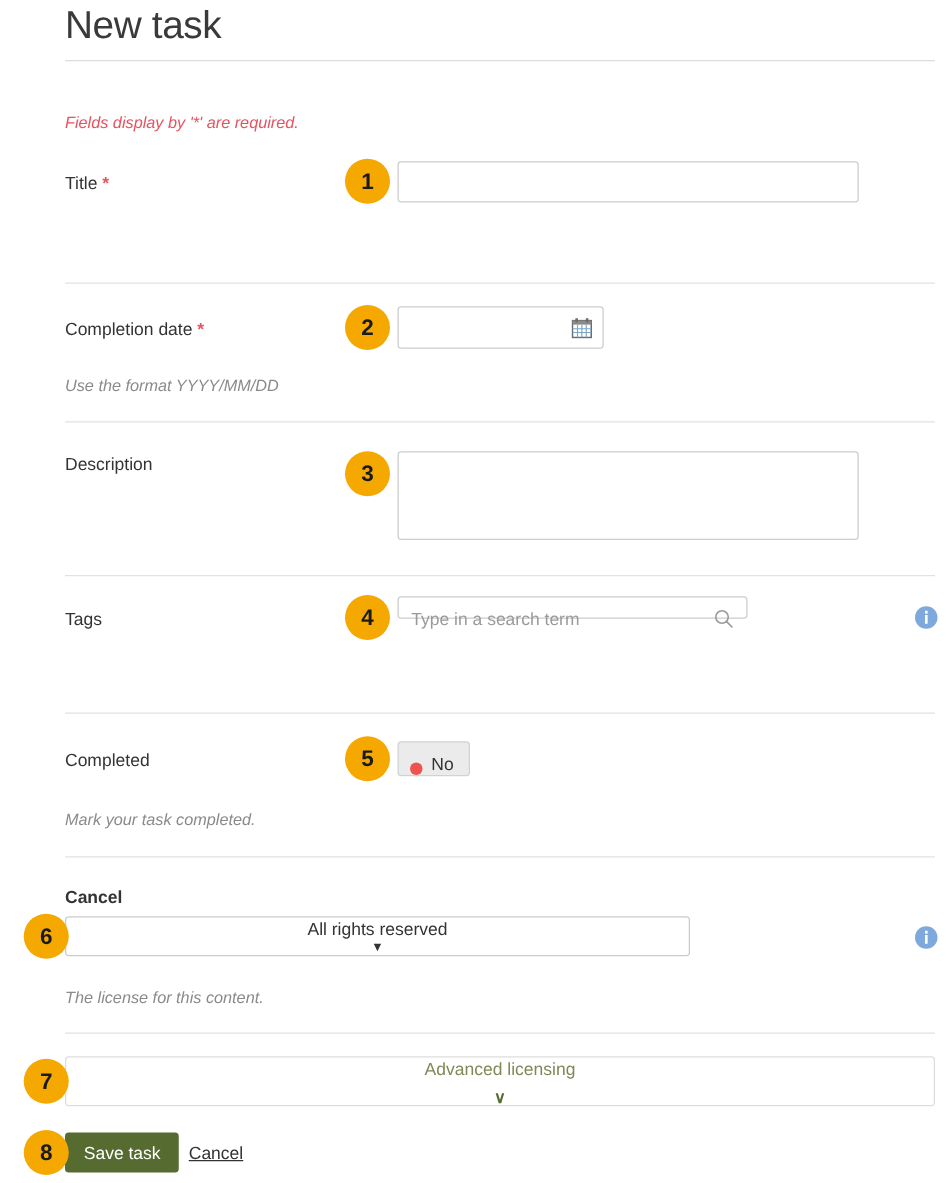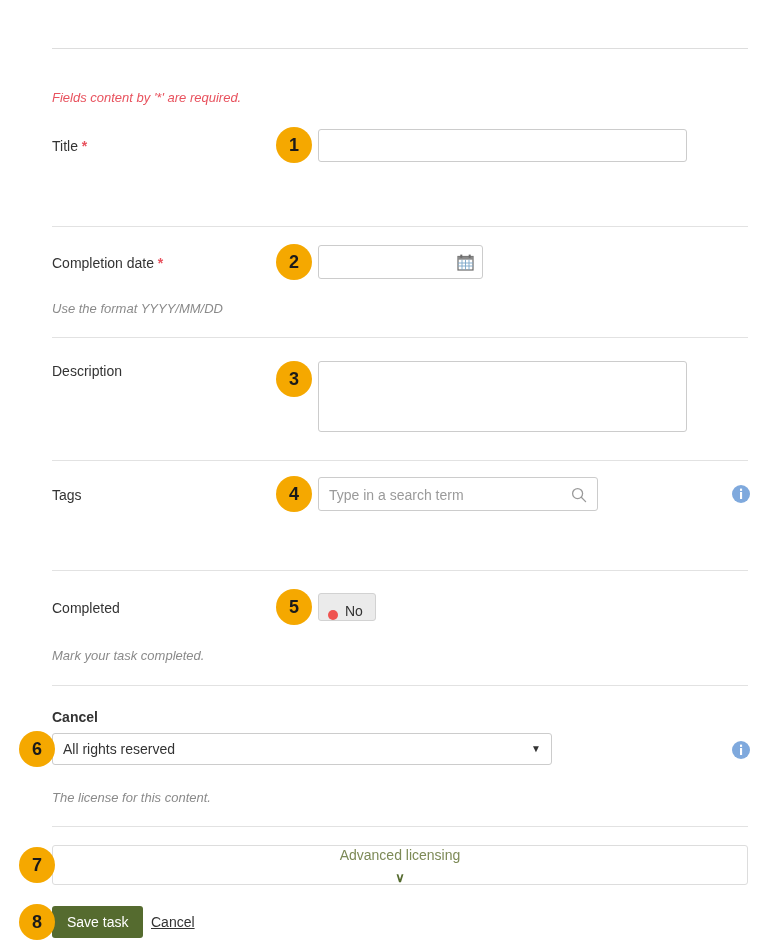--- a/index.html
+++ b/index.html
@@ -143,21 +143,21 @@
     width: 17px;
     height: 17px;
   }
 
   
   .search-wrap {
     position: absolute;
     left: 318px;
     top: 477px;
     width: 280px;
-    height: 34px;
+    height: 18px;
     box-sizing: border-box;
     border: 1px solid #cccccc;
     border-radius: 3px;
     background: #ffffff;
   }
   .search-placeholder {
     position: absolute;
     left: 10px;
     top: 8px;
     font-size: 14px;
@@ -225,20 +225,21 @@
     width: 500px;
     height: 32px;
     box-sizing: border-box;
     background: #ffffff;
     border: 1px solid #cccccc;
     border-radius: 3px;
     display: flex;
     align-items: center;
     padding: 0 10px;
     cursor: pointer;
+    flex-direction: column;
   }
   .select-value {
     font-size: 14px;
     color: #333333;
     flex: 1;
     line-height: 18px;
   }
   .select-caret {
     font-size: 10px;
     color: #333333;
@@ -301,23 +302,24 @@
     text-decoration: underline;
     cursor: pointer;
     line-height: 18px;
   }
 </style>
 </head>
 <body>
 
 <div class="page">
 
+  <div class="page-title">New task</div>
   <div class="title-rule"></div>
 
-  <div class="required-note">Fields content by '*' are required.</div>
+  <div class="required-note">Fields display by '*' are required.</div>
 
   <div class="field-label" style="left:52px; top:137px;">
     <span>Title</span>
     <span class="req">*</span>
   </div>
   <div class="step-badge" style="left:276px; top:127px;">1</div>
   <input class="text-input" style="left: 318px; top: 129px; width: 369px; height: 33px;" placeholder="">
   <div class="divider" style="top:226px;"></div>
 
   <div class="field-label" style="left:52px; top:254px;">

